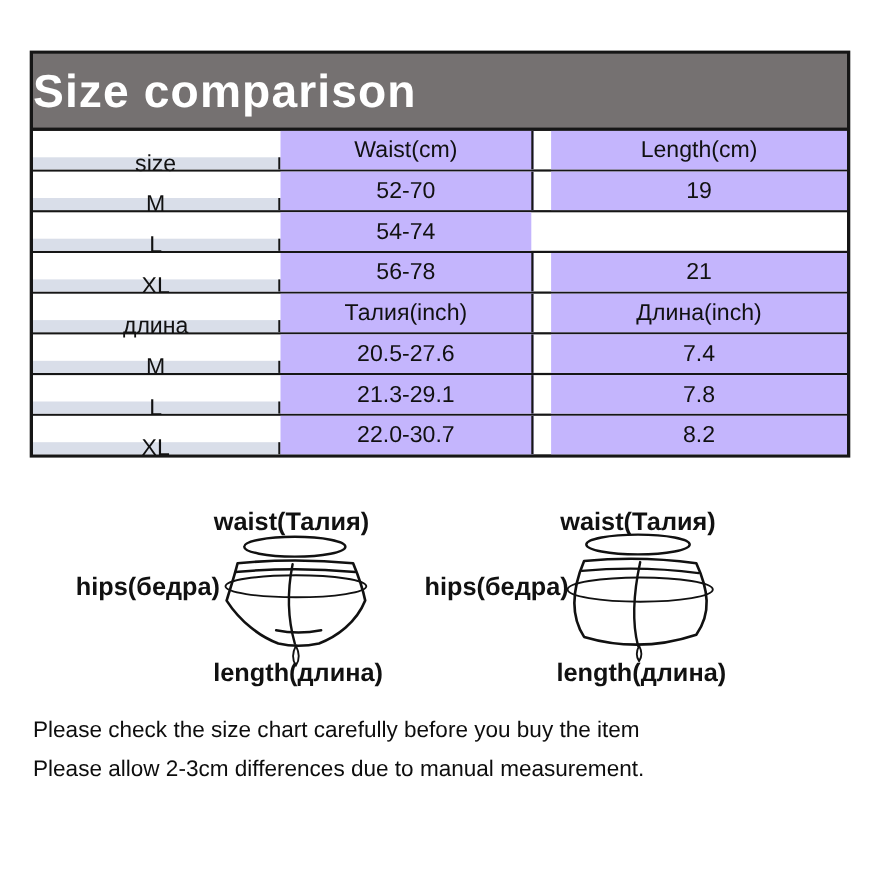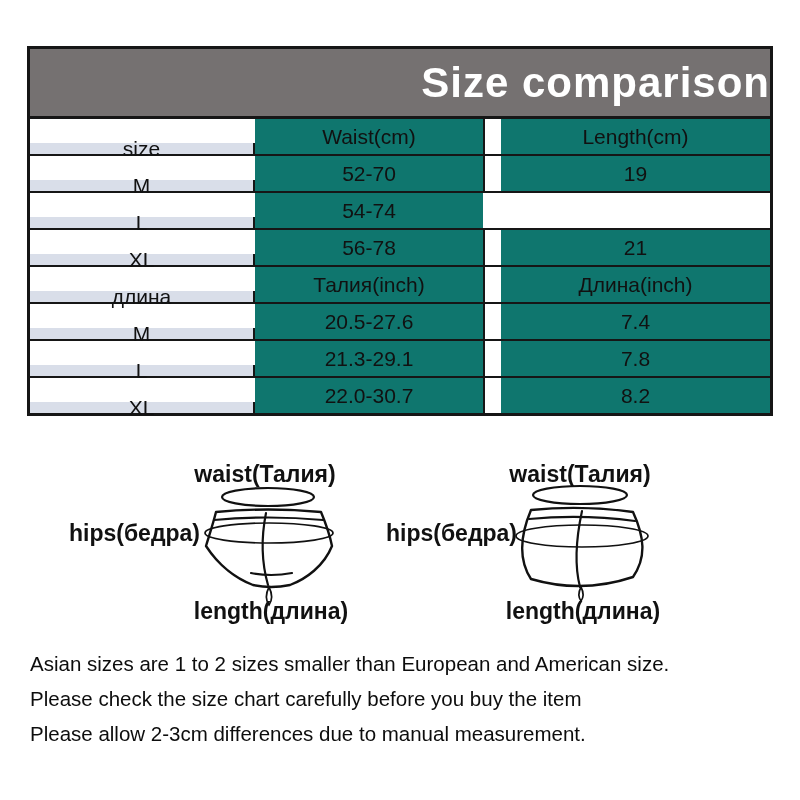--- a/index.html
+++ b/index.html
@@ -17,37 +17,37 @@
     position: absolute;
     left: 27px; top: 46px;
     width: 740px;
     border: 3px solid #161616;
     background: #fff;
   }
   .banner {
     height: 67px;
     background: var(--banner-bg, #757171);
     border-bottom: 3px solid #161616;
-    display: flex; align-items: center; justify-content: flex-end;
+    display: flex; align-items: center; justify-content: flex-start;
     color: #fff;
     font-size: 42px;
     font-weight: bold;
     letter-spacing: 1px;
   }
   .trow {
     display: flex;
     height: 35px;
     border-bottom: 2px solid #161616;
     font-size: 21px;
   }
   .trow:last-child { border-bottom: none; }
   .tcell {
     display: flex; align-items: center; justify-content: center;
     border-right: 2px solid #161616;
-    background: #0f766e;
+    background: #c4b5fd;
     white-space: nowrap;
   }
   .tcell:last-child { border-right: none; }
   .c1 { width: 223px; background: var(--label-cell-bg, #d9dee9); margin-top: 24px; }
   .c2 { width: 228px; }
   .c3 { flex: 1; margin-left: 16px; }
 
   
   .diagram-label {
     position: absolute;
@@ -170,16 +170,15 @@
     <ellipse class="thin" cx="72" cy="52" rx="66" ry="11"></ellipse>
 
     <path class="thin" d="M71,103 C68,109 68,113 71,117 C74,113 74,109 71,103 Z"></path>
   </svg>
 
   <span class="diagram-label" style="right:283px; top:520px;">hips(бедра)</span>
   <span class="diagram-label centered" style="left:583px; top:598px;">length(длина)</span>
 </div>
 
 <div class="notes">
-  <div>Asian sizes are 1 to 2 sizes smaller than European and American size.</div>
   <div>Please check the size chart carefully before you buy the item</div>
   <div>Please allow 2-3cm differences due to manual measurement.</div>
 </div>
 
 </body></html>

